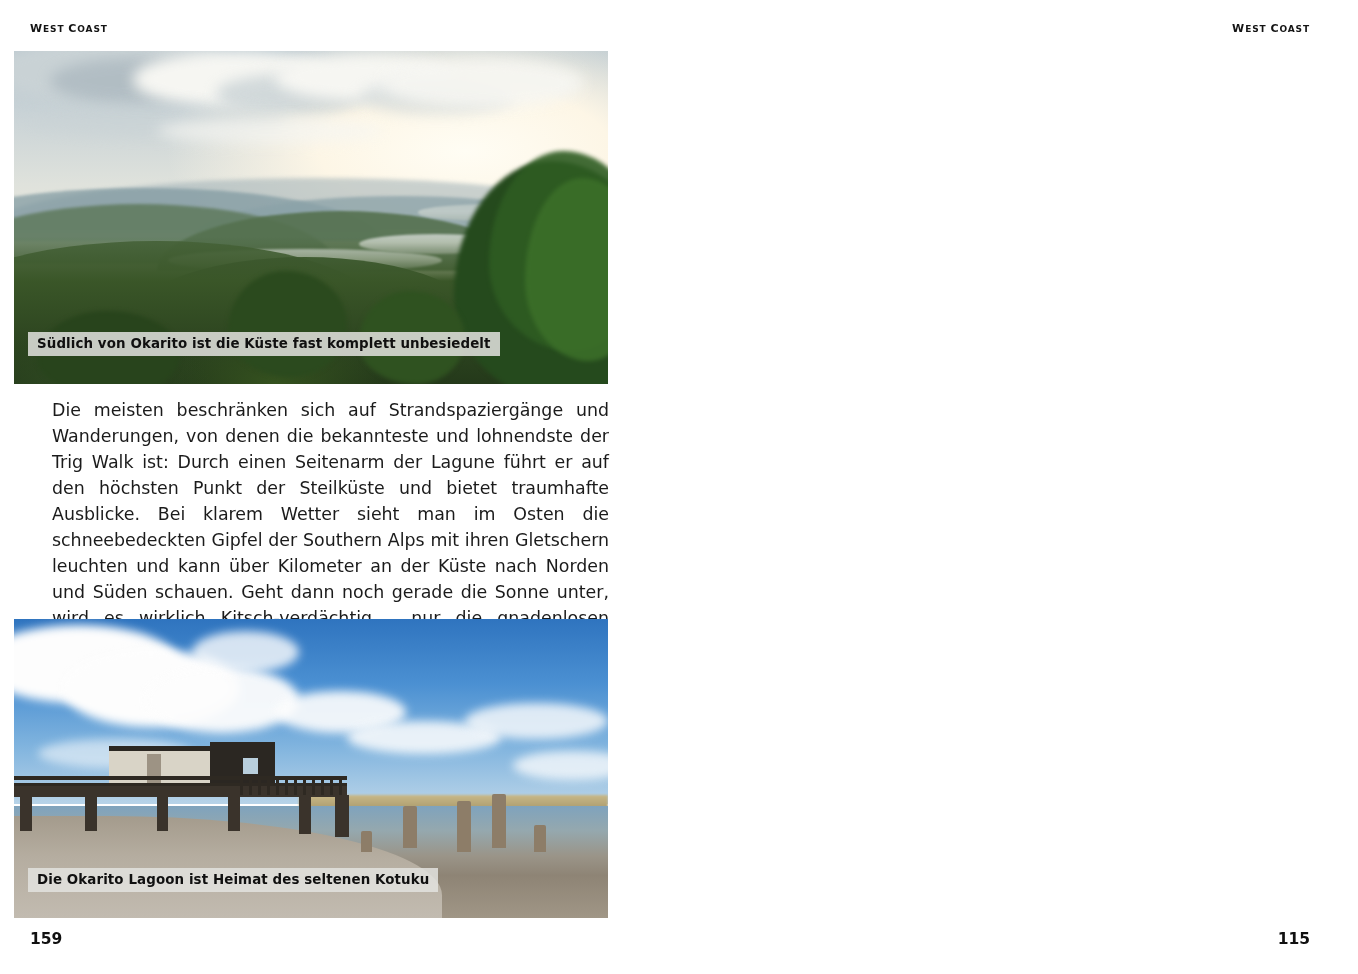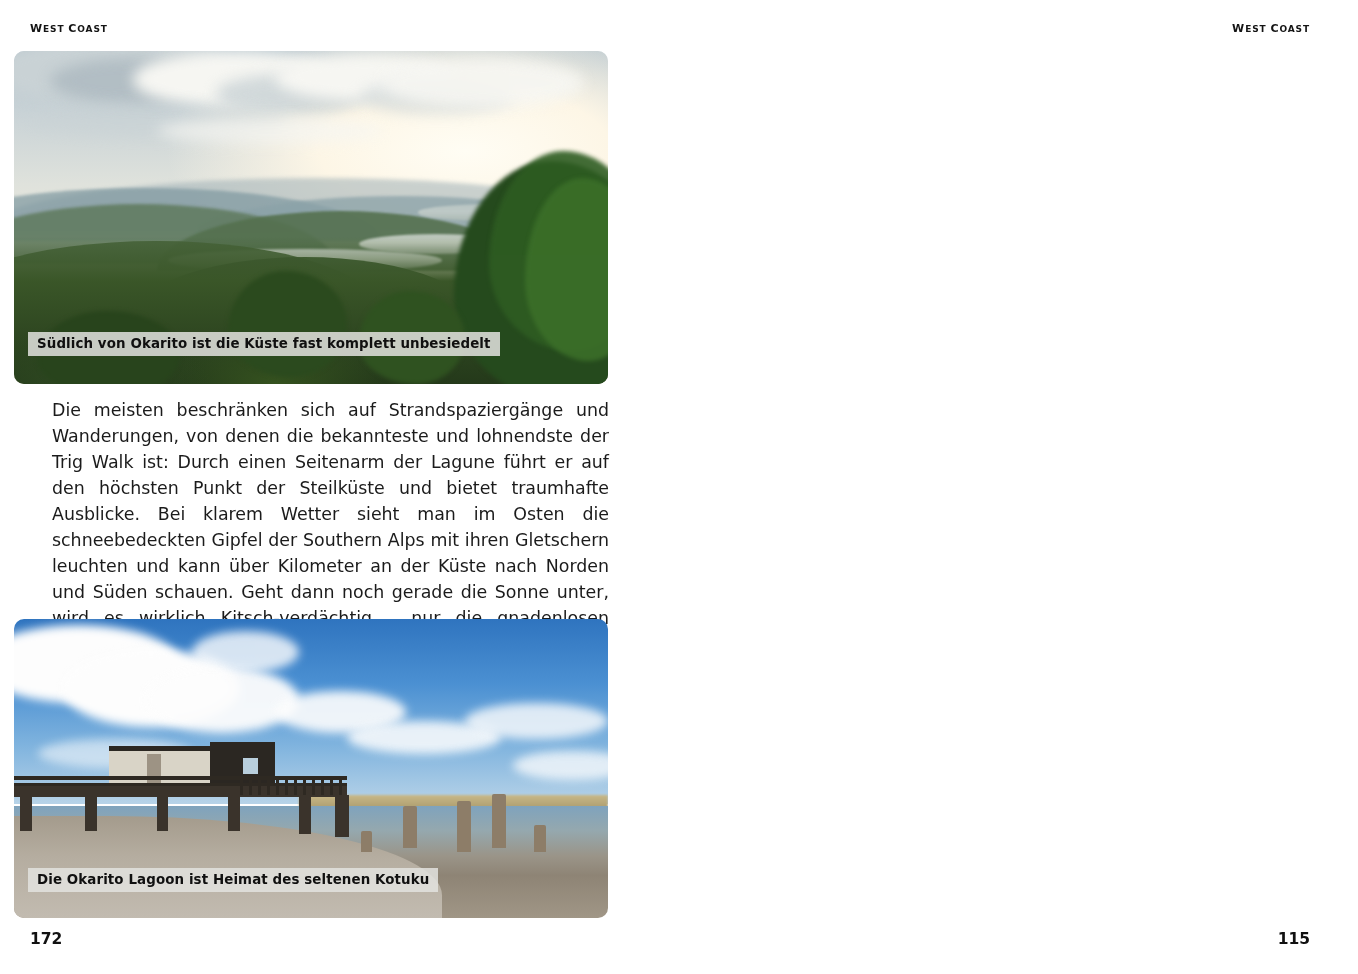--- a/index.html
+++ b/index.html
@@ -45,21 +45,20 @@
 
   
   .sc { display: inline-block; }
   .sc .big { font-size: 15.5px; }
   .sc .sm  { font-size: 12.5px; }
 
   
   .photo {
     position: absolute;
     overflow: hidden;
-    border-radius: 10px;
   }
   #photo-top {
     left: 14px;
     top: 51px;
     width: 594px;
     height: 333px;
   }
   #photo-bottom {
     left: 14px;
     top: 619px;
@@ -292,21 +291,21 @@
 
       <div class="p2-post" style="left:58.5%; top:71%; width:1.8%; height:7%;"></div>
       <div class="p2-post" style="left:65.5%; top:62.5%; width:2.4%; height:14%;"></div>
       <div class="p2-post" style="left:74.5%; top:61%;  width:2.4%; height:17%;"></div>
       <div class="p2-post" style="left:80.5%; top:58.5%; width:2.4%; height:18%;"></div>
       <div class="p2-post" style="left:87.5%; top:69%;  width:2.0%; height:9%;"></div>
 
       <div class="photo-caption">Die Okarito Lagoon ist Heimat des seltenen Kotuku</div>
     </div>
 
-    <div class="folio left">172</div>
+    <div class="folio left">159</div>
   </div>
 
   <div class="page page-right">
 
     <div class="running-head right"><span class="sc"><span class="big">W</span><span class="sm">EST</span> <span class="big">C</span><span class="sm">OAST</span></span></div>
 
     <div class="folio right">115</div>
   </div>
 
 </div>

